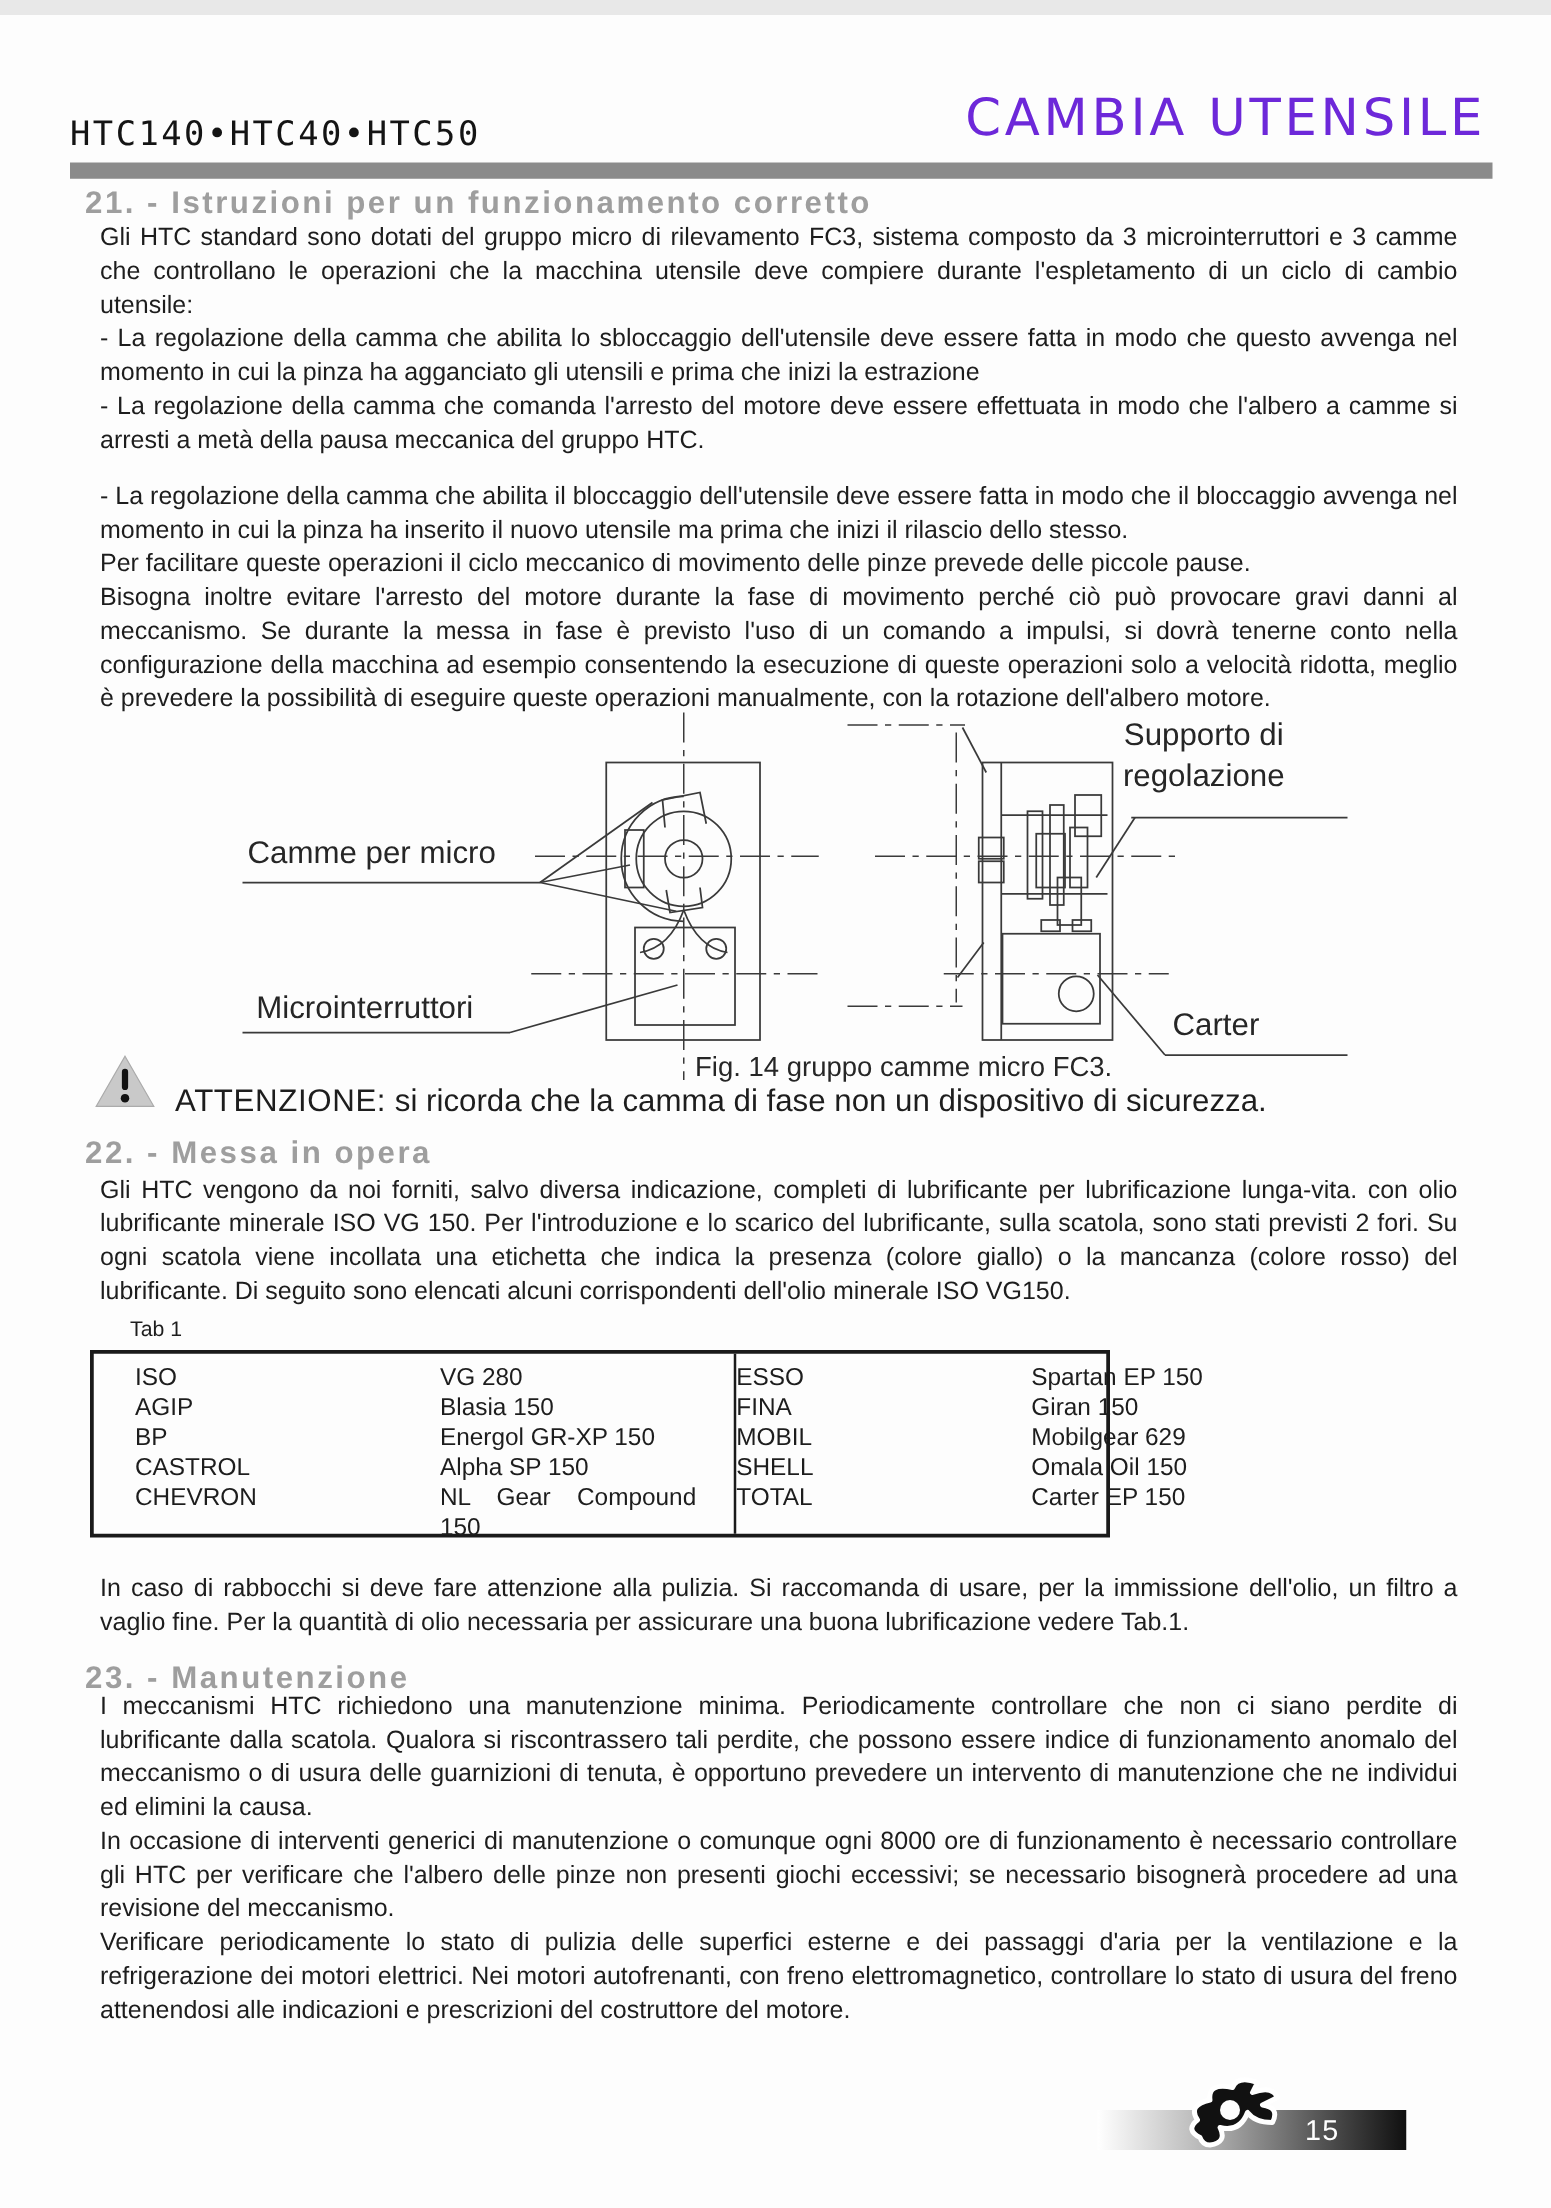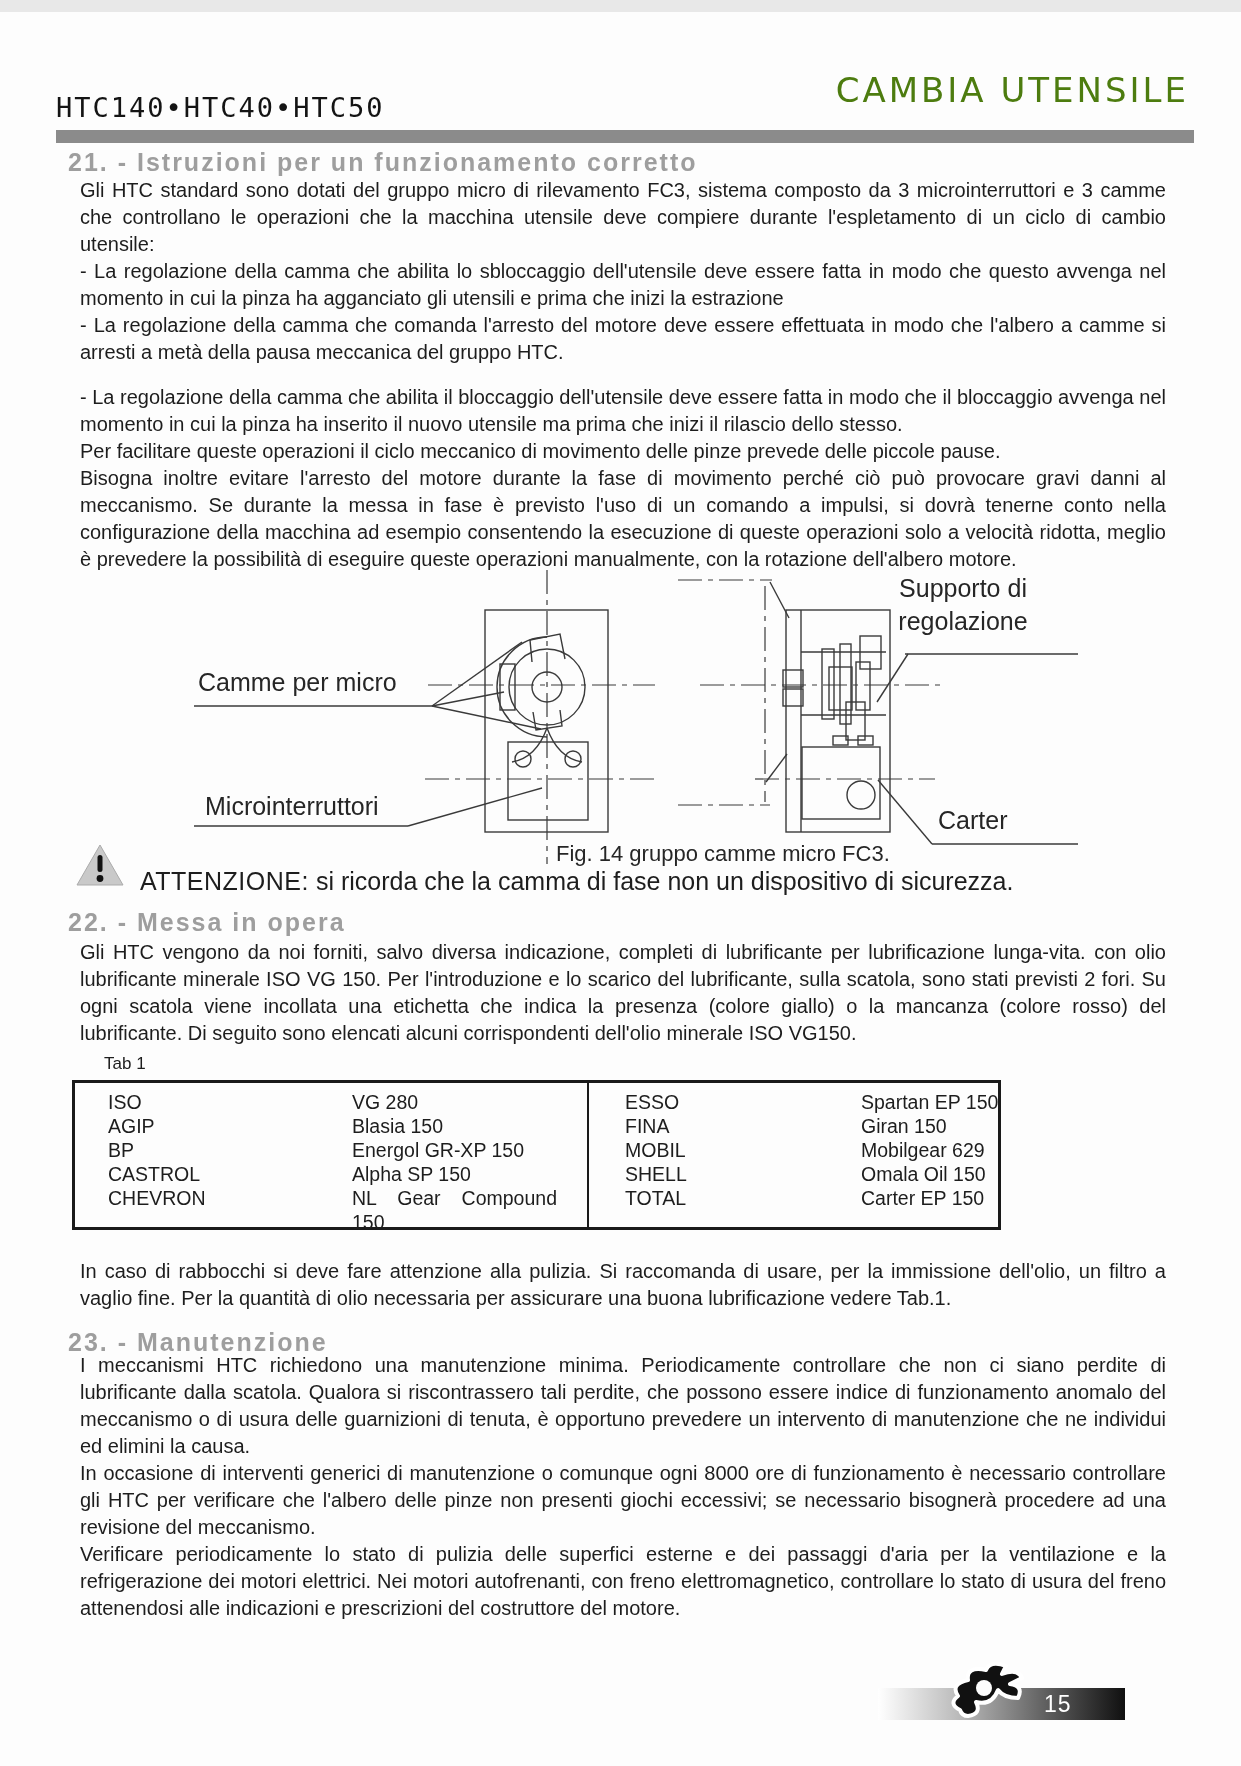--- a/index.html
+++ b/index.html
@@ -2,21 +2,21 @@
 <html><head>
 <meta charset="utf-8">
 <style>
   html,body{margin:0;padding:0;background:#e8e8e8;}
   .page{position:relative;width:1241px;height:1766px;background:#fdfdfd;margin:12px auto;
         font-family:"Liberation Sans",sans-serif;color:#1d1d1d;overflow:hidden;}
   
   #models{position:absolute;left:56px;top:80px;font-family:"DejaVu Sans Mono",monospace;
           font-size:27px;letter-spacing:2px;color:#141414;white-space:nowrap;}
   #title{position:absolute;right:52px;top:58px;font-family:"DejaVu Sans",sans-serif;
-         font-size:34px;letter-spacing:3px;color:#4d7c0f;white-space:nowrap;}
+         font-size:41px;letter-spacing:3px;color:#6d28d9;white-space:nowrap;}
   #header-bar{position:absolute;left:56px;top:118px;width:1138px;height:13px;background:#8b8b8b;}
   
   .h-sec{position:absolute;left:68px;color:#9e9e9e;font-weight:bold;font-size:25px;
          letter-spacing:2px;white-space:nowrap;}
   #h21{top:136px;} #h22{top:896px;} #h23{top:1316px;}
   
   .body-text{position:absolute;left:80px;width:1086px;font-size:20px;line-height:27px;
              color:#1d1d1d;text-align:justify;}
   .body-text p{margin:0;}
   #t21{top:165px;} #t21 .gap-top{margin-top:18px;}
@@ -30,26 +30,26 @@
   #lbl-micro{left:205px;top:780px;}
   #lbl-supporto{left:875px;top:560px;width:176px;text-align:center;line-height:33px;white-space:normal;}
   #lbl-carter{left:938px;top:794px;}
   #fig-caption{position:absolute;left:556px;top:829px;font-size:22px;color:#262626;white-space:nowrap;}
   
   #warning-icon{position:absolute;left:76px;top:831px;}
   #warning-text{position:absolute;left:140px;top:855px;font-size:25px;color:#1d1d1d;white-space:nowrap;}
   #warning-text .prefix{letter-spacing:.5px;}
   
   #tab-label{position:absolute;left:104px;top:1042px;font-size:17px;color:#1d1d1d;}
-  #oil-table{position:absolute;left:72px;top:1068px;width:929px;height:150px;
+  #oil-table{position:absolute;left:72px;top:1068px;width:816px;height:150px;
              border:3px solid #1a1a1a;box-sizing:border-box;font-size:19.5px;line-height:24px;}
   #oil-table .half{position:absolute;top:0;bottom:0;display:grid;align-content:start;padding-top:7px;}
   #oil-table .half.left{left:0;width:514px;border-right:2.5px solid #1a1a1a;box-sizing:border-box;
                         grid-template-columns:244px 205px;padding-left:33px;}
-  #oil-table .half.right{left:514px;width:477px;grid-template-columns:236px 215px;padding-left:36px;}
+  #oil-table .half.right{left:514px;width:477px;grid-template-columns:236px 215px;}
   #oil-table .prod.justify{text-align:justify;}
   
   #footer-bar{position:absolute;left:878px;top:1676px;width:247px;height:32px;
               background:linear-gradient(to right,#ffffff 0%,#b5b5b5 35%,#5a5a5a 70%,#101010 100%);}
   #footer-logo{position:absolute;left:946px;top:1646px;}
   #page-num{position:absolute;left:1044px;top:1679px;color:#ffffff;font-size:23px;letter-spacing:1px;}
 </style>
 </head>
 <body>
 

